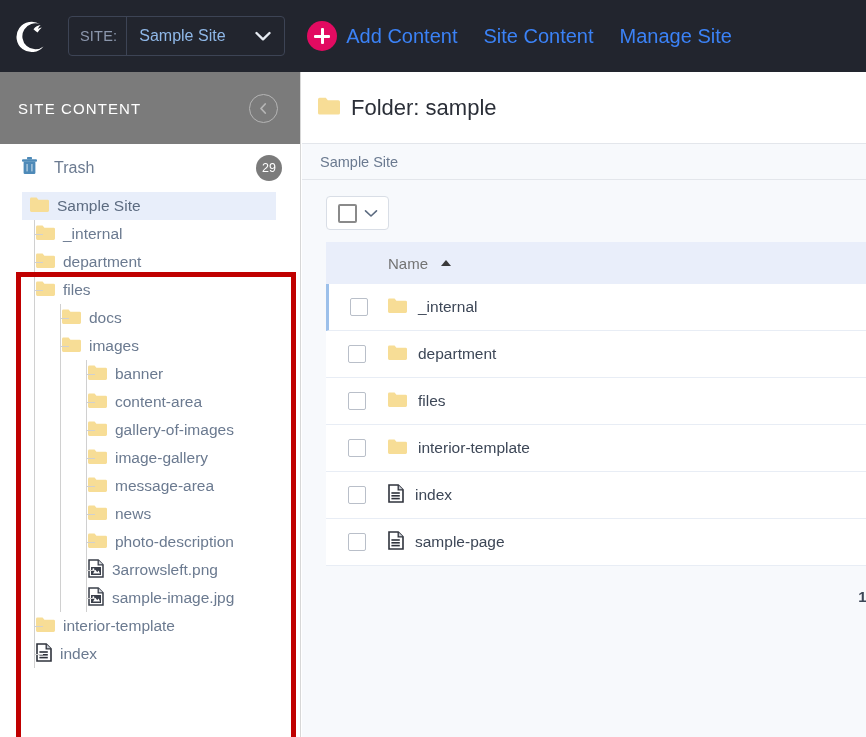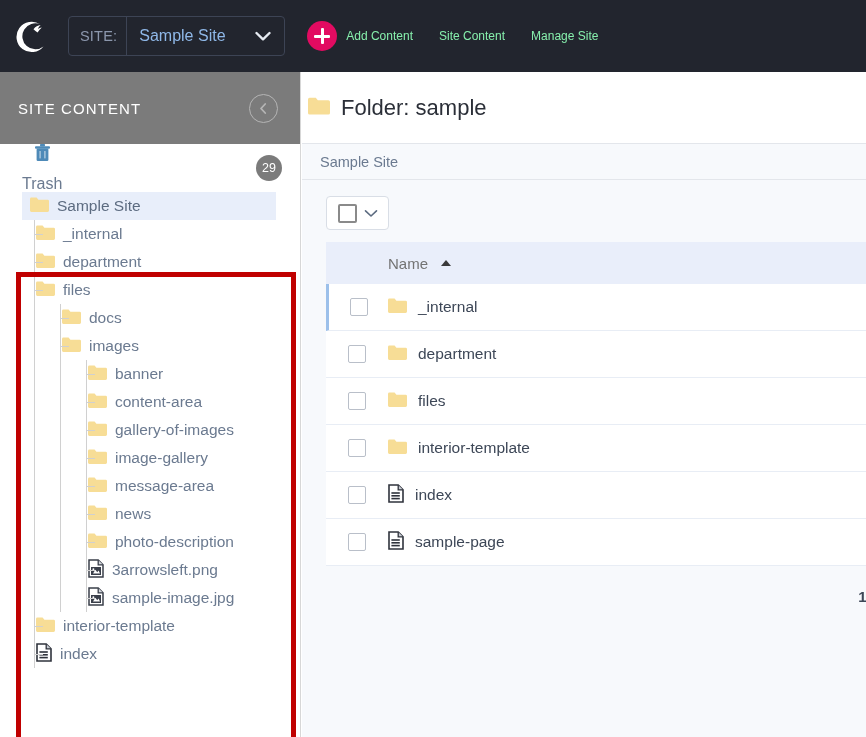--- a/index.html
+++ b/index.html
@@ -60,21 +60,21 @@
     width: 30px; height: 30px; border-radius: 50%;
     background: #e20b61;
     position: relative; flex: none;
   }
   .plus-circle::before, .plus-circle::after {
     content: ""; position: absolute; background: #fff; border-radius: 1px;
   }
   .plus-circle::before { left: 7px; right: 7px; top: 13.5px; height: 3px; }
   .plus-circle::after { top: 7px; bottom: 7px; left: 13.5px; width: 3px; }
   .navlink {
-    color: #86efac; font-size: 12px; white-space: nowrap;
+    color: #3b82f6; font-size: 20px; white-space: nowrap;
   }
   .navlink.ml { margin-left: 26px; }
 
   
   .sidebar {
     position: absolute; top: 72px; left: 0; width: 301px; height: 665px;
     background: #ffffff;
     box-sizing: border-box;
     border-right: 1px solid #d7d7d7;
     overflow: hidden;
@@ -93,21 +93,21 @@
     border: 1.5px solid #b5b5b5;
     display: flex; align-items: center; justify-content: center;
     flex: none;
   }
   .trash-row {
     display: flex; align-items: center;
     height: 48px; padding: 0 18px 0 22px;
     box-sizing: border-box;
   }
   .trash-row .tl {
-    display: flex; align-items: center; gap: 9px; flex-direction: column;
+    display: flex; align-items: center; gap: 17px;
   }
   .trash-row .tlabel { color: #6b7a90; font-size: 16px; }
   .badge {
     margin-left: auto;
     width: 26px; height: 26px; border-radius: 50%;
     background: #7b7b7b; color: #fff;
     font-size: 12.5px;
     display: flex; align-items: center; justify-content: center;
   }
 
@@ -149,21 +149,21 @@
 
   
   .main {
     position: absolute; top: 72px; left: 302px; width: 564px; height: 665px;
     background: #f7f9fc;
     overflow: hidden;
   }
   .main-head {
     height: 72px; background: #ffffff;
     display: flex; align-items: center;
-    padding-left: 6px;
+    padding-left: 16px;
     box-sizing: border-box;
     border-bottom: 1px solid #e3e6eb;
   }
   .main-head .ptitle {
     font-size: 22px; color: #2b2f38; margin-left: 11px; font-weight: normal;
   }
   .breadcrumb {
     height: 36px; background: #f7f9fc;
     display: flex; align-items: center;
     padding-left: 18px;

